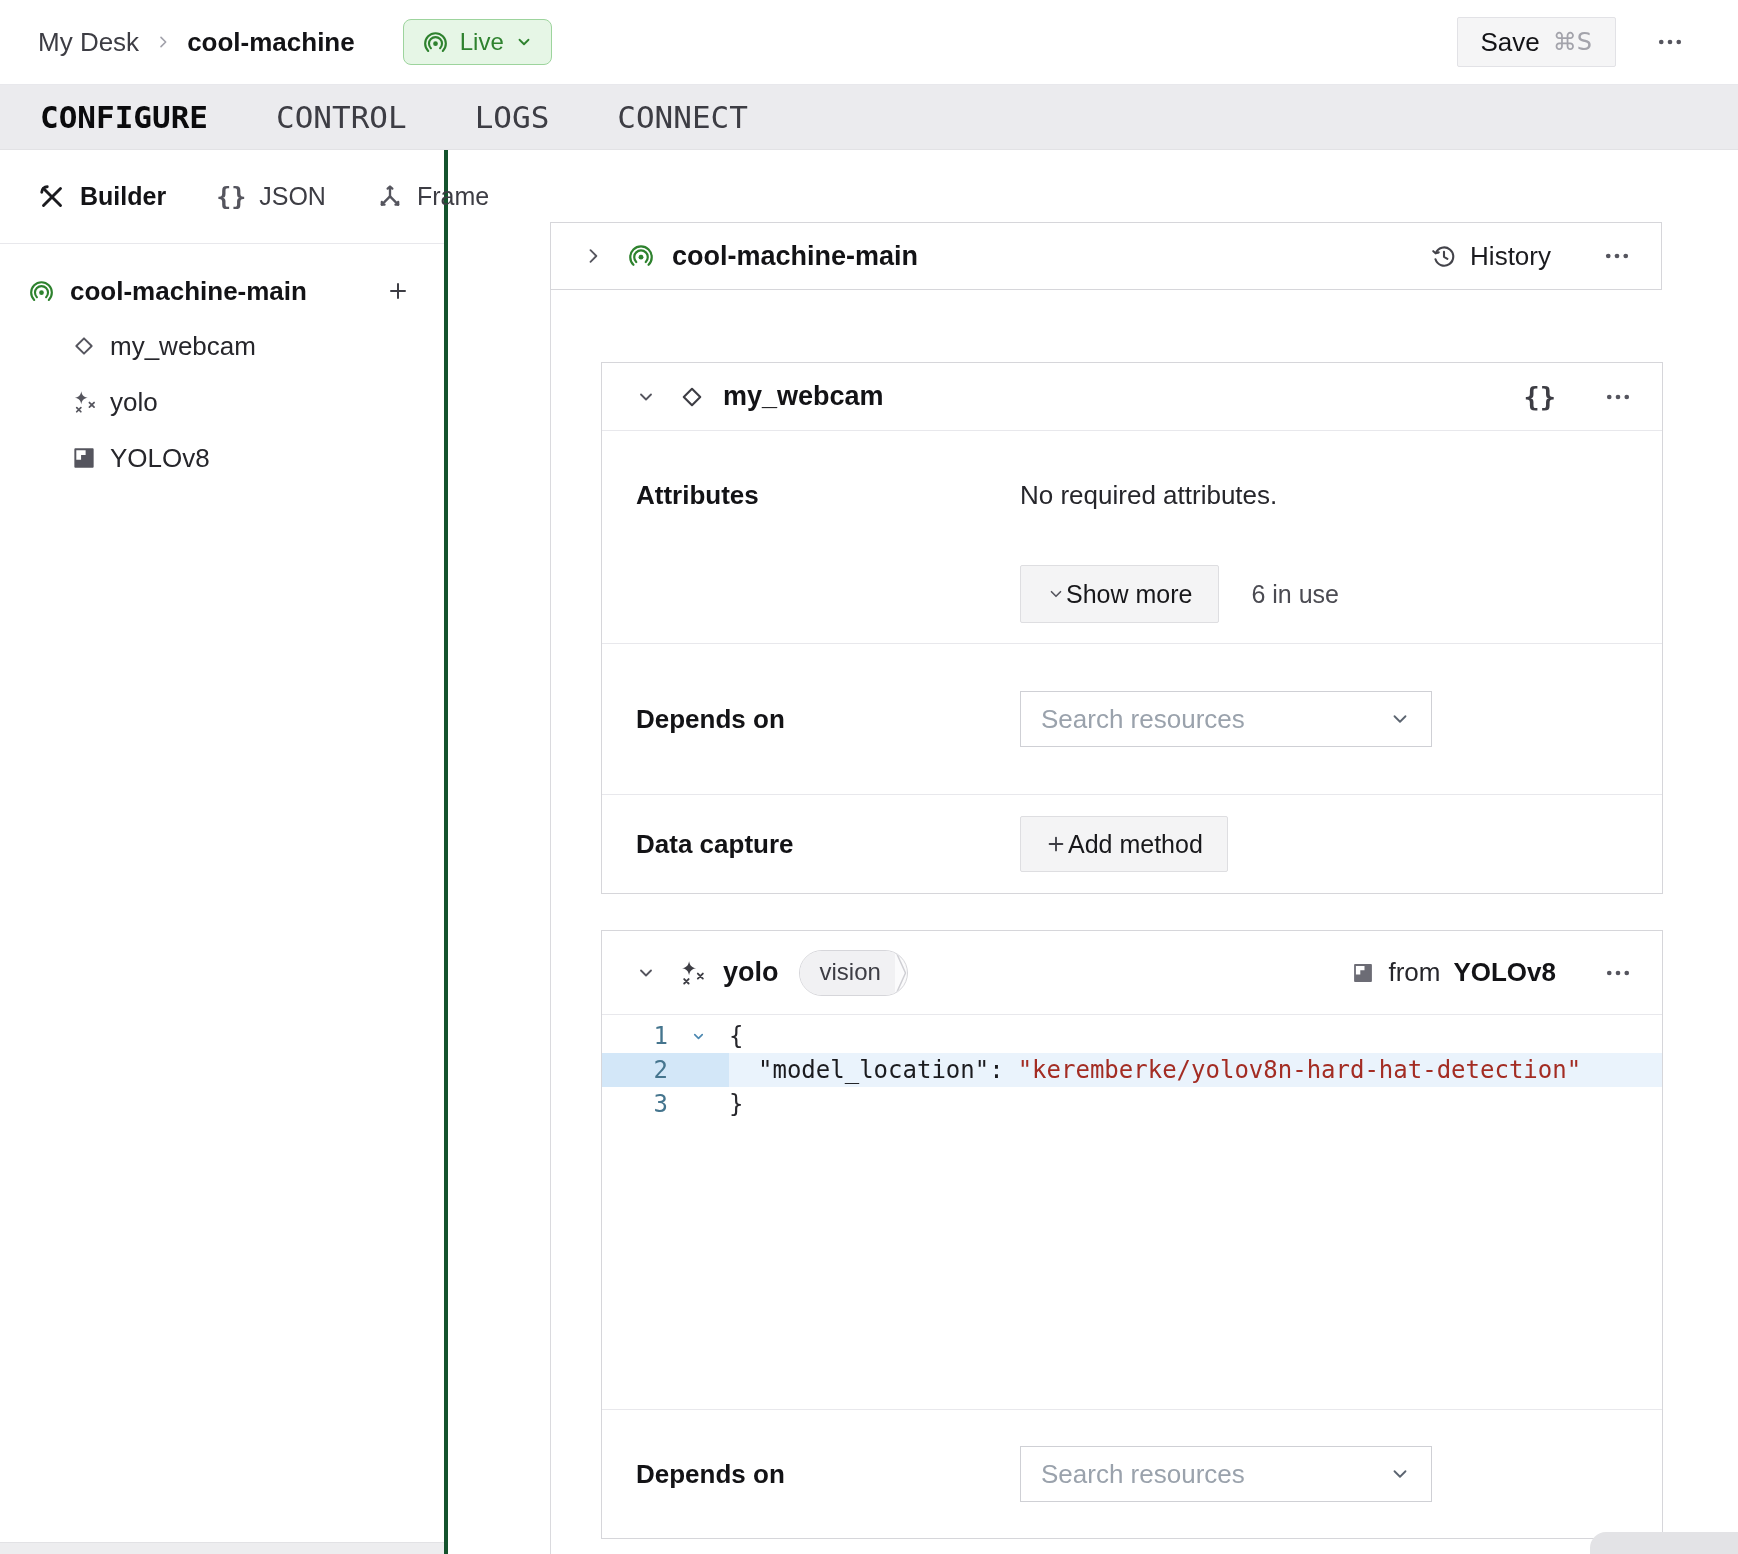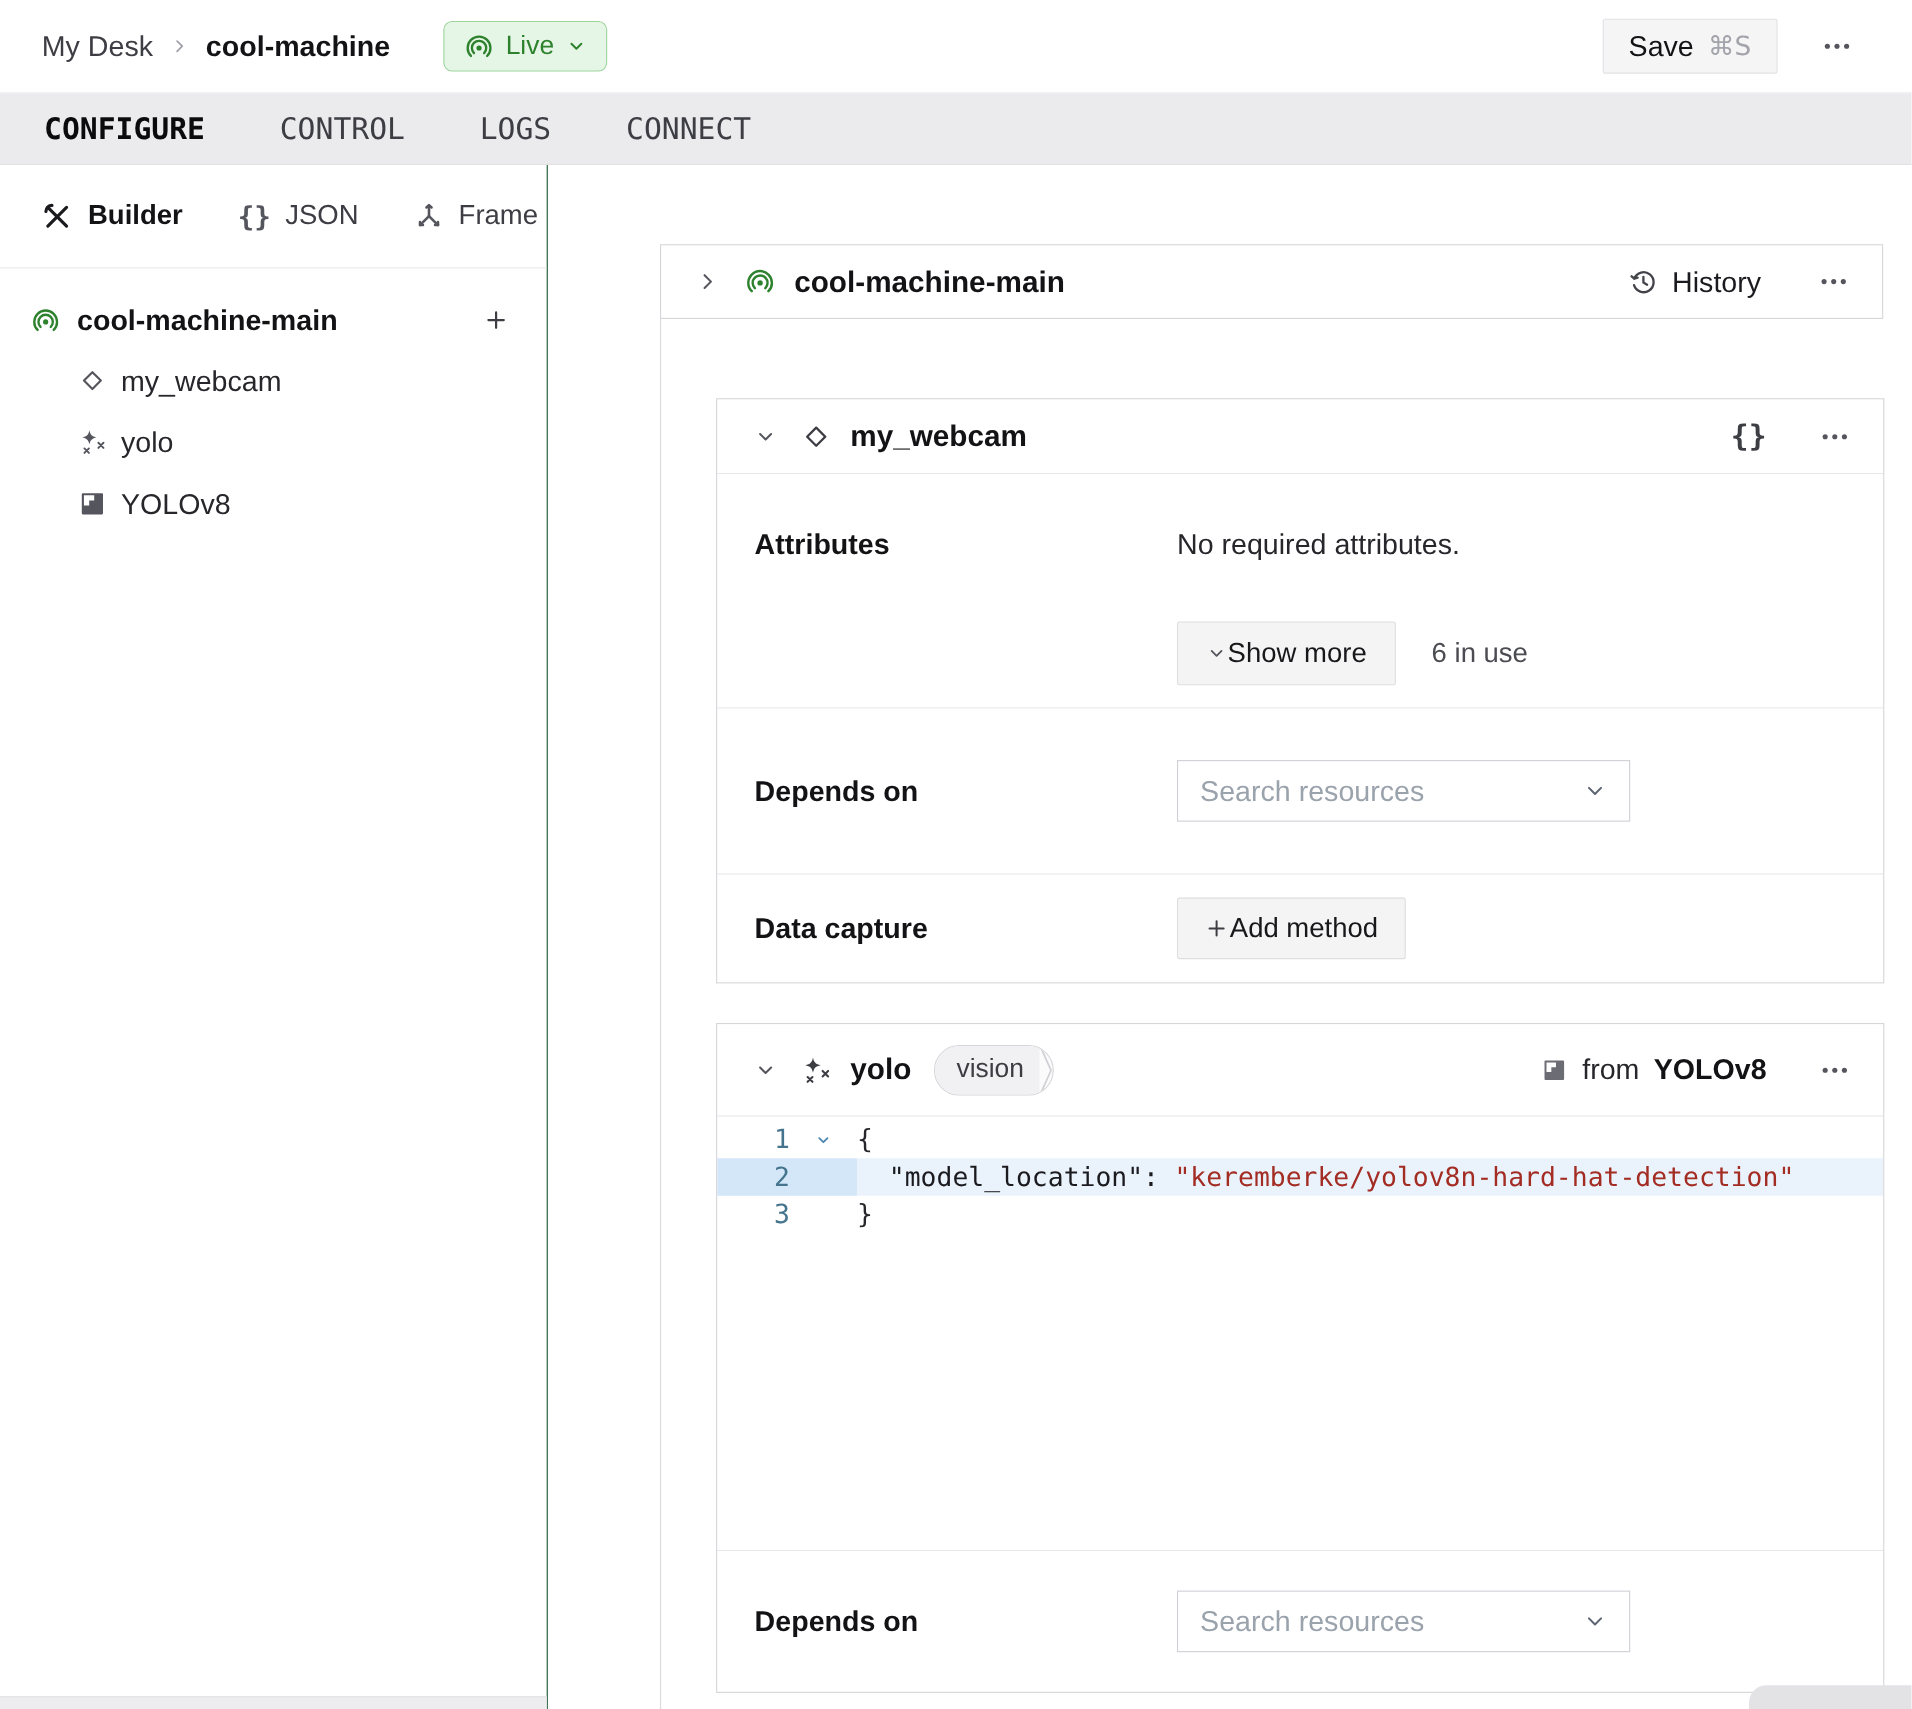--- a/index.html
+++ b/index.html
@@ -22,28 +22,28 @@
     border-radius:8px; color:var(--live-green,#2e822e); font-size:24px; font-weight:500;
   }
   .hdr-right { margin-left:auto; display:flex; align-items:center; }
   .save-btn { height:50px; display:flex; align-items:center; gap:13px; padding:0 23px;
     background:#f5f5f6; border:1px solid #e2e2e6; border-radius:2px; font-size:26px; color:#131316; }
   .save-kbd { font-family:"DejaVu Sans", sans-serif; font-size:24px; color:#a3a3ab; }
   .dots-btn { margin-left:36px; display:flex; align-items:center; color:#55555e; padding:4px; }
 
   
   .tabbar { height:65px; background:#ebebee; display:flex; align-items:center; gap:68px; padding:0 40px;
-    font-family:"DejaVu Sans Mono", monospace; font-size:27px; letter-spacing:0.5px; color:#3d3d44;
+    font-family:"DejaVu Sans Mono", monospace; font-size:31px; letter-spacing:0.5px; color:#3d3d44;
     border-bottom:1px solid #e2e2e5; }
   .tab { padding:4px 0; }
   .tab.active { font-weight:700; color:#0b0b0d; }
 
   
   .body { display:flex; height:1404px; }
-  .sidebar { position:relative; width:498px; flex-shrink:0; border-right:1px solid #14532d; }
+  .sidebar { position:relative; width:448px; flex-shrink:0; border-right:4px solid #14532d; }
   .views { height:94px; display:flex; align-items:center; gap:50px; padding:0 37px; border-bottom:1px solid #e8e8ec; }
   .view { display:flex; align-items:center; gap:13px; font-size:25px; color:#3d3d44; }
   .view.active { font-weight:700; color:#131316; }
   .view .vicon { color:#55555e; display:flex; }
   .view.active .vicon { color:#1b1b1f; }
   .braces-glyph { font-family:"DejaVu Sans Mono", monospace; font-weight:600; font-size:25px; }
 
   .tree { padding-top:20px; }
   .tree-root { height:54px; display:flex; align-items:center; padding:0 30px 0 28px; }
   .tree-root .ticon { color:var(--live-green,#2e822e); display:flex; }

